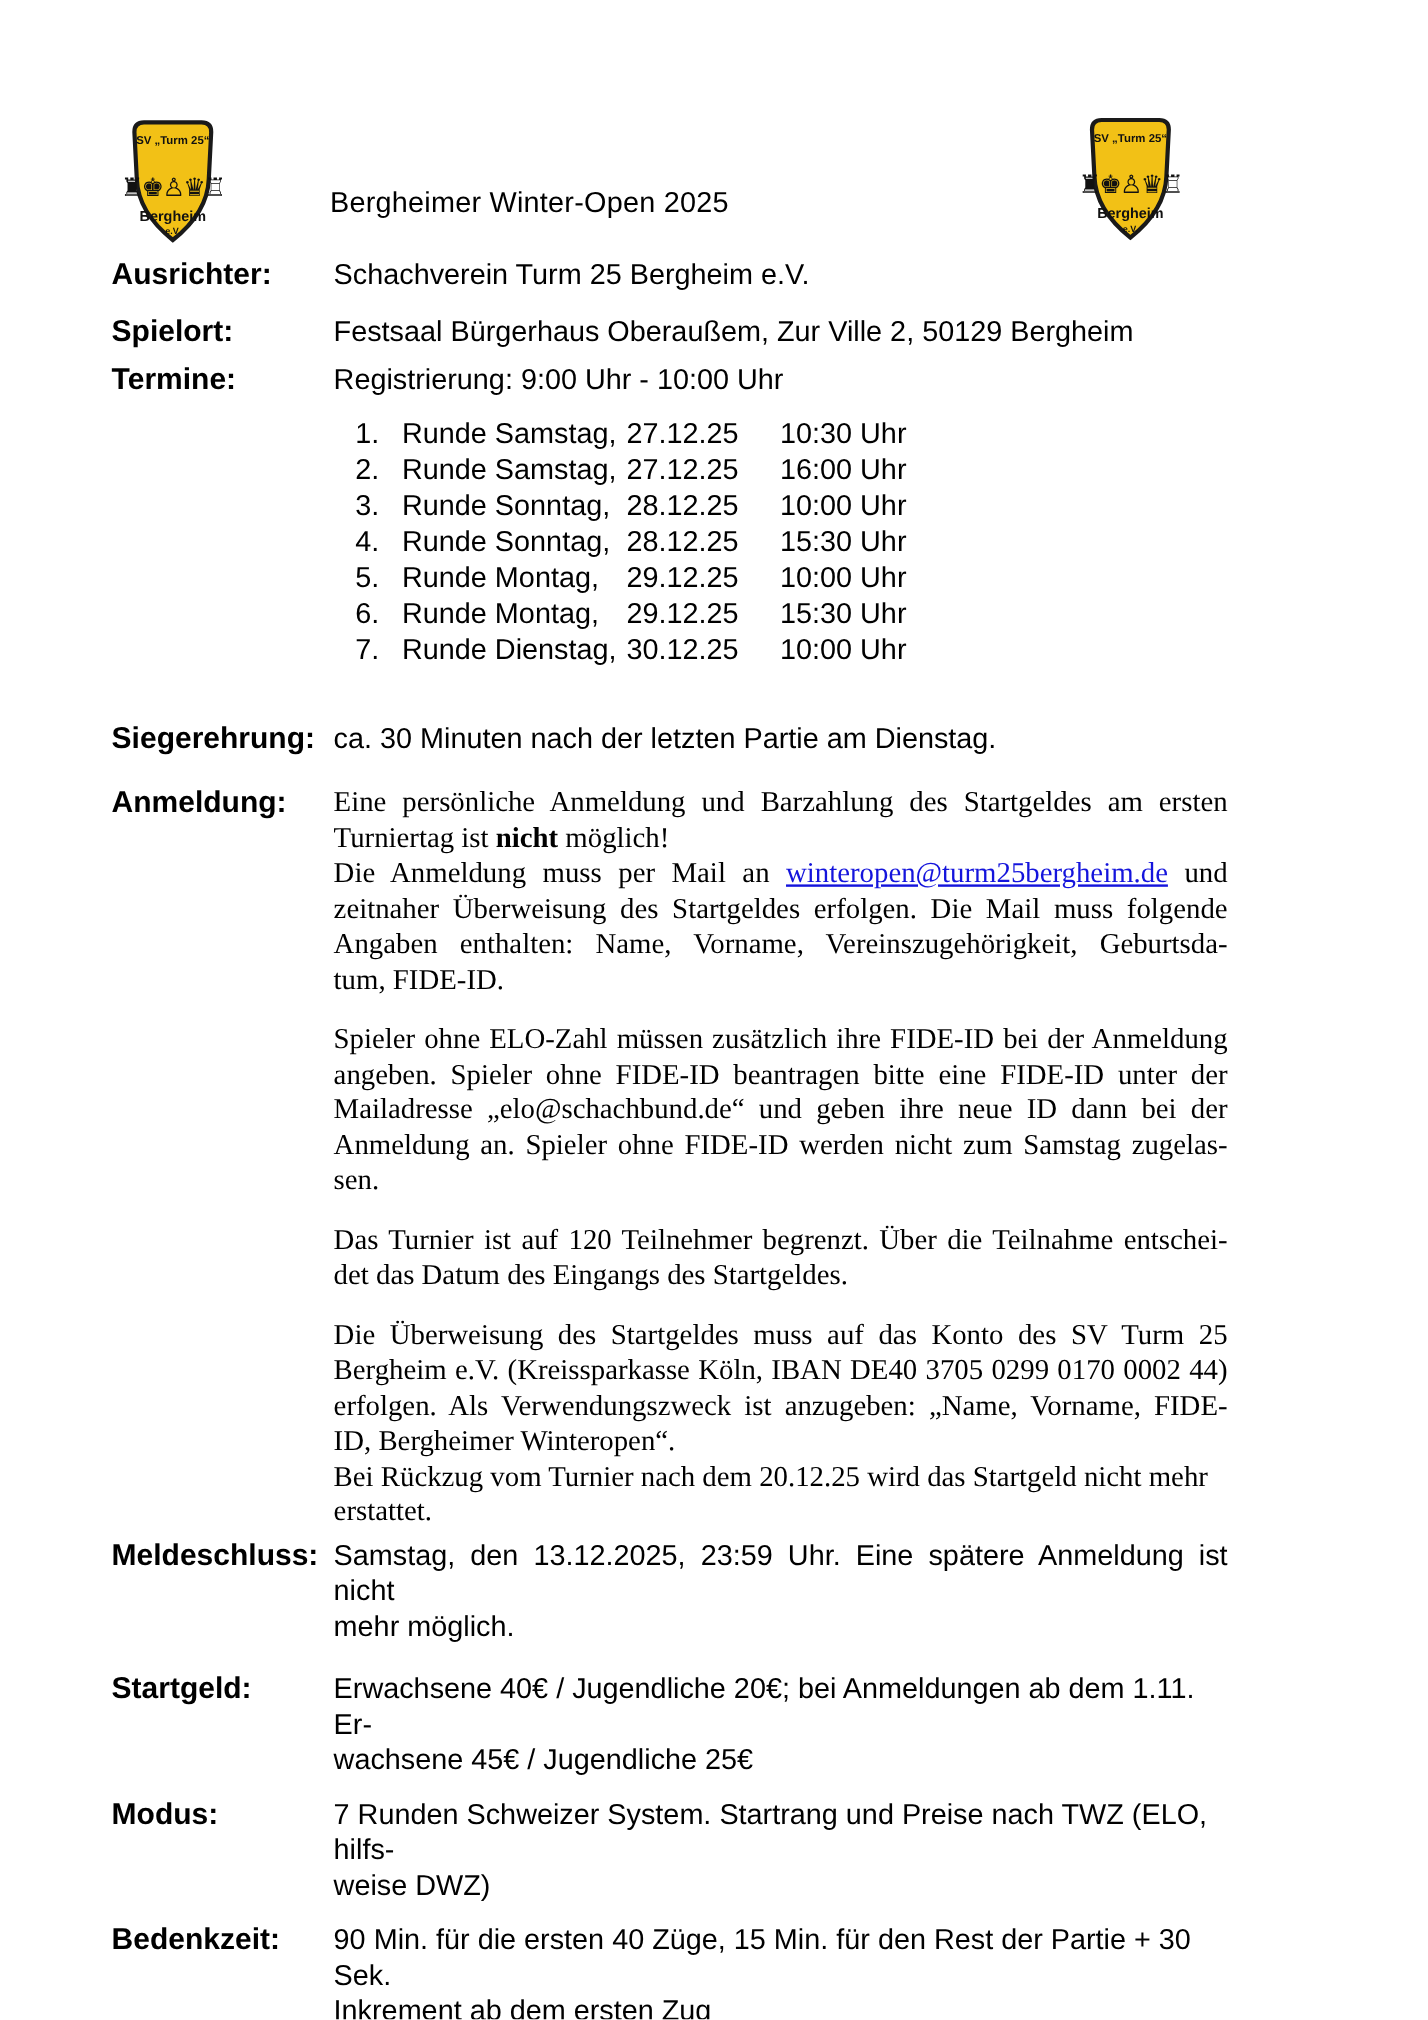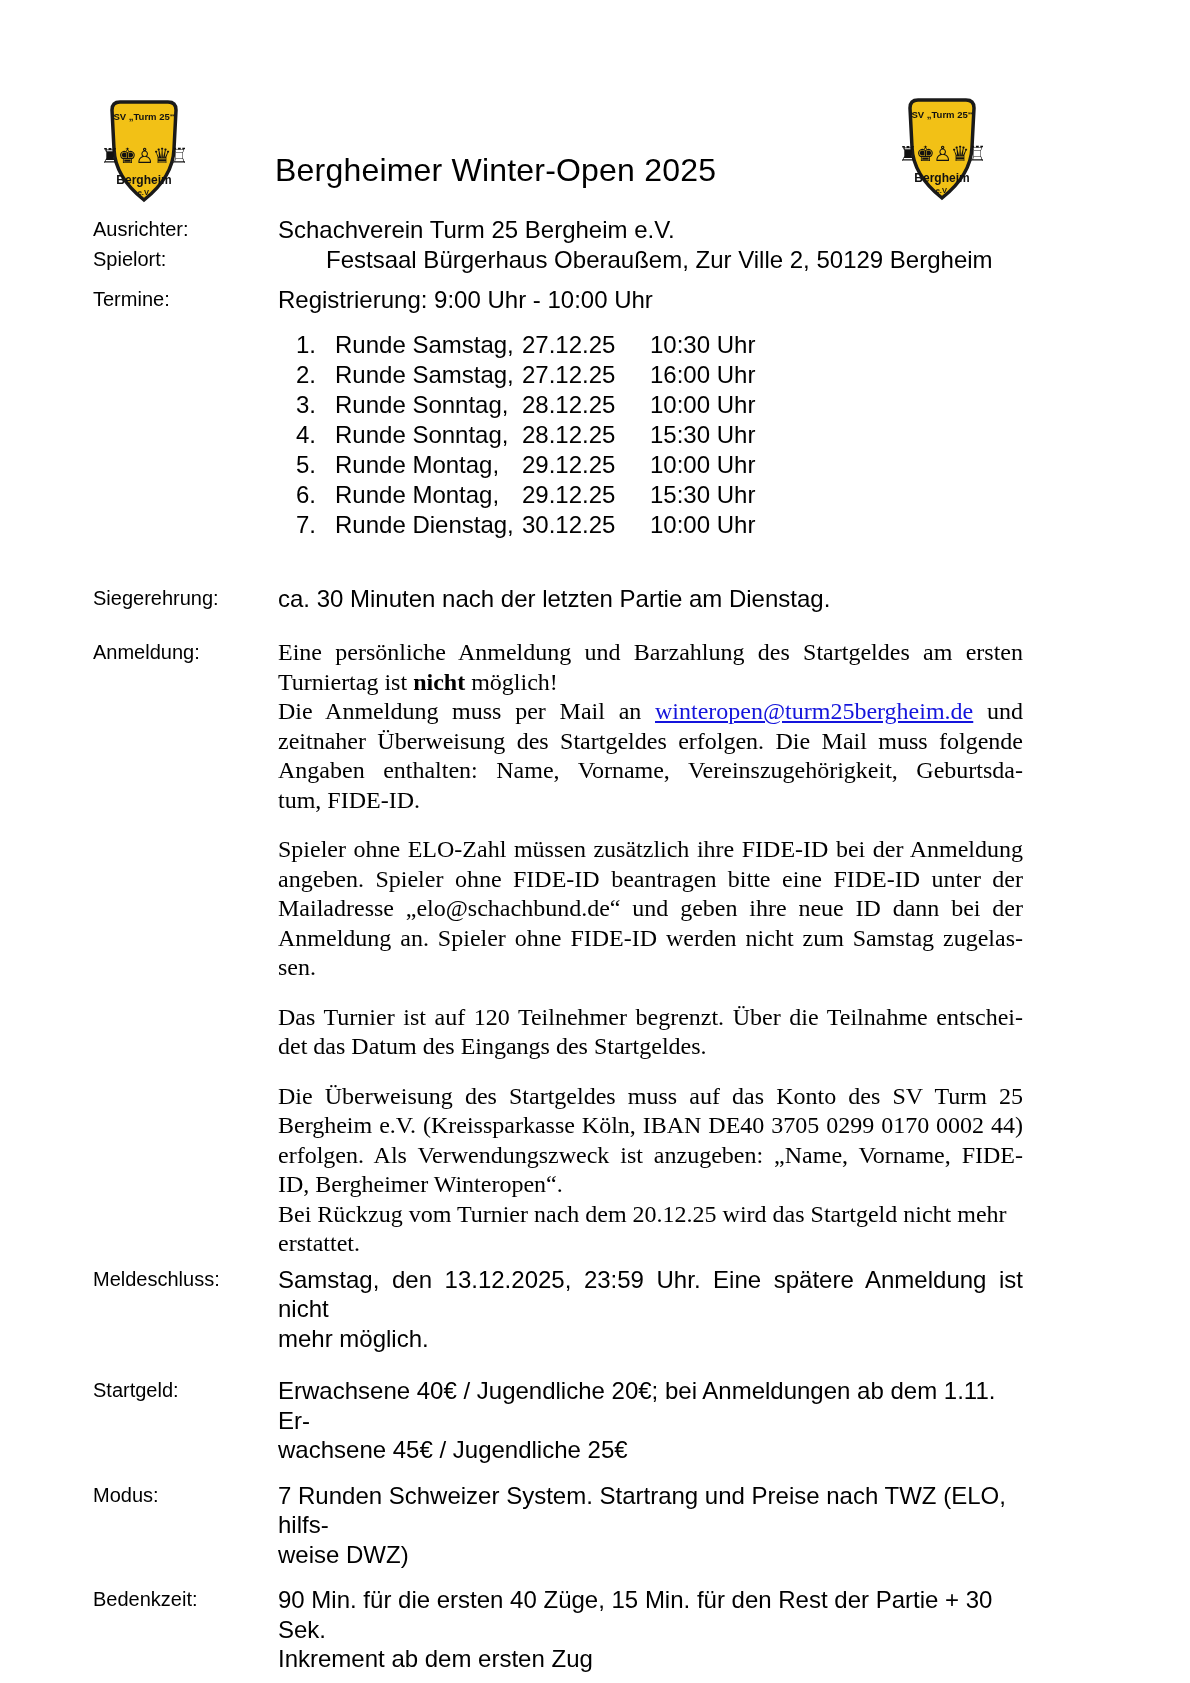--- a/index.html
+++ b/index.html
@@ -6,43 +6,43 @@
   .page{
     position:relative;width:1104px;height:1683px;background:var(--bg,#fff);
     font-family:"Liberation Sans","DejaVu Sans",sans-serif;color:var(--ink,#000);
     overflow:hidden;
   }
   
   .crest{position:absolute;width:82px;height:110px;}
   .crest-left{left:103px;top:97px;}
   .crest-right{left:901px;top:95px;}
   .title{
-    position:absolute;left:275px;top:150px;font-size:32px;line-height:40px;
+    position:absolute;left:275px;top:150px;font-size:24px;line-height:40px;
     letter-spacing:.2px;white-space:nowrap;
   }
   
   .content{position:absolute;left:93px;top:215px;width:930px;}
   .row{display:grid;grid-template-columns:185px 745px;}
-  .label{font-weight:normal;font-size:20px;line-height:29.5px;}
+  .label{font-weight:bold;font-size:25px;line-height:29.5px;}
   .value{font-size:24px;}
   .line{line-height:29.5px;min-height:29.5px;}
   .line.just{text-align:justify;text-align-last:justify;}
   .para{margin-bottom:20px;font-family:Liberation Serif, serif;}
   .para:last-child{margin-bottom:0;}
   .b{font-weight:bold;}
   a.email-link{color:var(--link,#1414dc);text-decoration:underline;cursor:pointer;}
   
   .rounds{margin-top:15px;}
   .round-row{display:flex;line-height:30px;padding-left:18px;white-space:nowrap;}
   .round-num{width:39px;}
   .round-day{width:187px;}
   .round-date{width:128px;}
   .round-time{flex:1;}
   
-  .mt-spielort{gap:48px;}
+  .mt-spielort{margin-top:17px;}
   .mt-termine{margin-top:11px;}
   .mt-siegerehrung{margin-top:44px;}
   .mt-anmeldung{margin-top:25px;}
   .mt-meldeschluss{margin-top:6px;}
   .mt-startgeld{margin-top:23px;}
   .mt-modus{margin-top:16px;}
   .mt-bedenkzeit{margin-top:16px;}
   
   .crest text{font-family:"Liberation Sans","DejaVu Sans",sans-serif;}
 </style>

